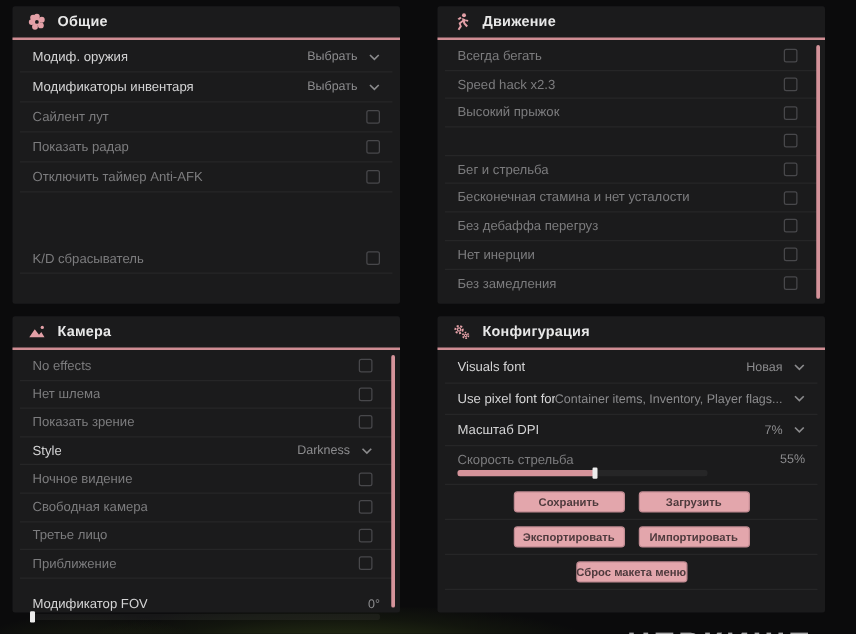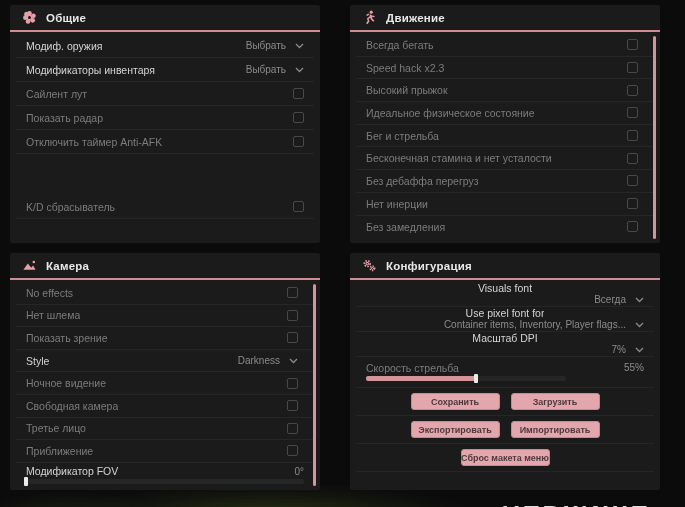--- a/index.html
+++ b/index.html
@@ -15,23 +15,23 @@
   .ptitle{color:#e8e8e8;font-size:11.5px;font-weight:700;letter-spacing:.2px;}
   .picon{width:15px;height:15px;display:flex;flex:none;}
   .rows{position:absolute;top:29px;left:6px;right:6px;display:flex;flex-direction:column;}
   .row{display:flex;align-items:center;padding:0 10px;border-bottom:1px solid rgba(255,255,255,.05);
        box-sizing:border-box;position:relative;}
   .row:last-child{border-bottom:none;}
   #panel-general .row{height:24px;}
   #panel-general .row:last-child{border-bottom:1px solid rgba(255,255,255,.05);margin-top:41px;}
   #panel-movement .row{height:22.7px;padding-right:16px;}
   #panel-camera .row{height:22.6px;padding-right:16px;}
-  #panel-config .row{height:25px;flex-direction:column;}
+  #panel-config .row{height:25px;}
   #panel-config .row.srow{height:28px;}
-  #panel-camera .row.srow{height:24px;padding-right:10px;}
+  #panel-camera .row.srow{height:24px;padding-right:10px;margin-top:12px;}
   .lbl{font-size:10.5px;color:#7c7c7e;white-space:nowrap;overflow:hidden;}
   .row.bright .lbl{color:#d4d4d5;}
   .cb{margin-left:auto;width:9px;height:9px;border:1px solid #48484b;border-radius:2px;flex:none;background:transparent;}
   .dd{margin-left:auto;display:flex;align-items:center;gap:9px;cursor:pointer;}
   .ddv{font-size:10px;color:#8b8b8d;white-space:nowrap;}
   .chev{display:flex;}
   .srow{flex-direction:column;align-items:stretch;justify-content:center;gap:2px;}
   .sltop{display:flex;align-items:center;}
   .sval{margin-left:auto;font-size:10px;color:#8b8b8d;}
   .track{position:relative;height:5px;background:rgba(255,255,255,.05);border-radius:2px;}
@@ -138,21 +138,20 @@
       </div>
       <div class="row">
         <span class="lbl">Speed hack x2.3</span>
         <span class="cb"></span>
       </div>
       <div class="row">
         <span class="lbl">Высокий прыжок</span>
         <span class="cb"></span>
       </div>
       <div class="row">
-        <span class="lbl">Идеальное физическое состояние</span>
         <span class="cb"></span>
       </div>
       <div class="row">
         <span class="lbl">Бег и стрельба</span>
         <span class="cb"></span>
       </div>
       <div class="row">
         <span class="lbl">Бесконечная стамина и нет усталости</span>
         <span class="cb"></span>
       </div>
@@ -249,21 +248,21 @@
           <circle cx="11.2" cy="11" r="1.4" fill="#e3a0a7"></circle>
           <circle cx="11.2" cy="11" r=".6" fill="#1b1b1c"></circle>
         </svg>
     </span>
     <span class="ptitle">Конфигурация</span>
   </header>
   <div class="rows">
       <div class="row bright">
         <span class="lbl">Visuals font</span>
         <span class="dd">
-          <span class="ddv">Всегда</span>
+          <span class="ddv">Новая</span>
           <span class="chev">
             <svg width="9" height="6" viewBox="0 0 9 6">
               <path d="M1 1l3.5 3.5L8 1" stroke="#8b8b8d" stroke-width="1.3" fill="none"></path>
             </svg>
           </span>
         </span>
       </div>
       <div class="row bright">
         <span class="lbl">Use pixel font for</span>
         <span class="dd">

